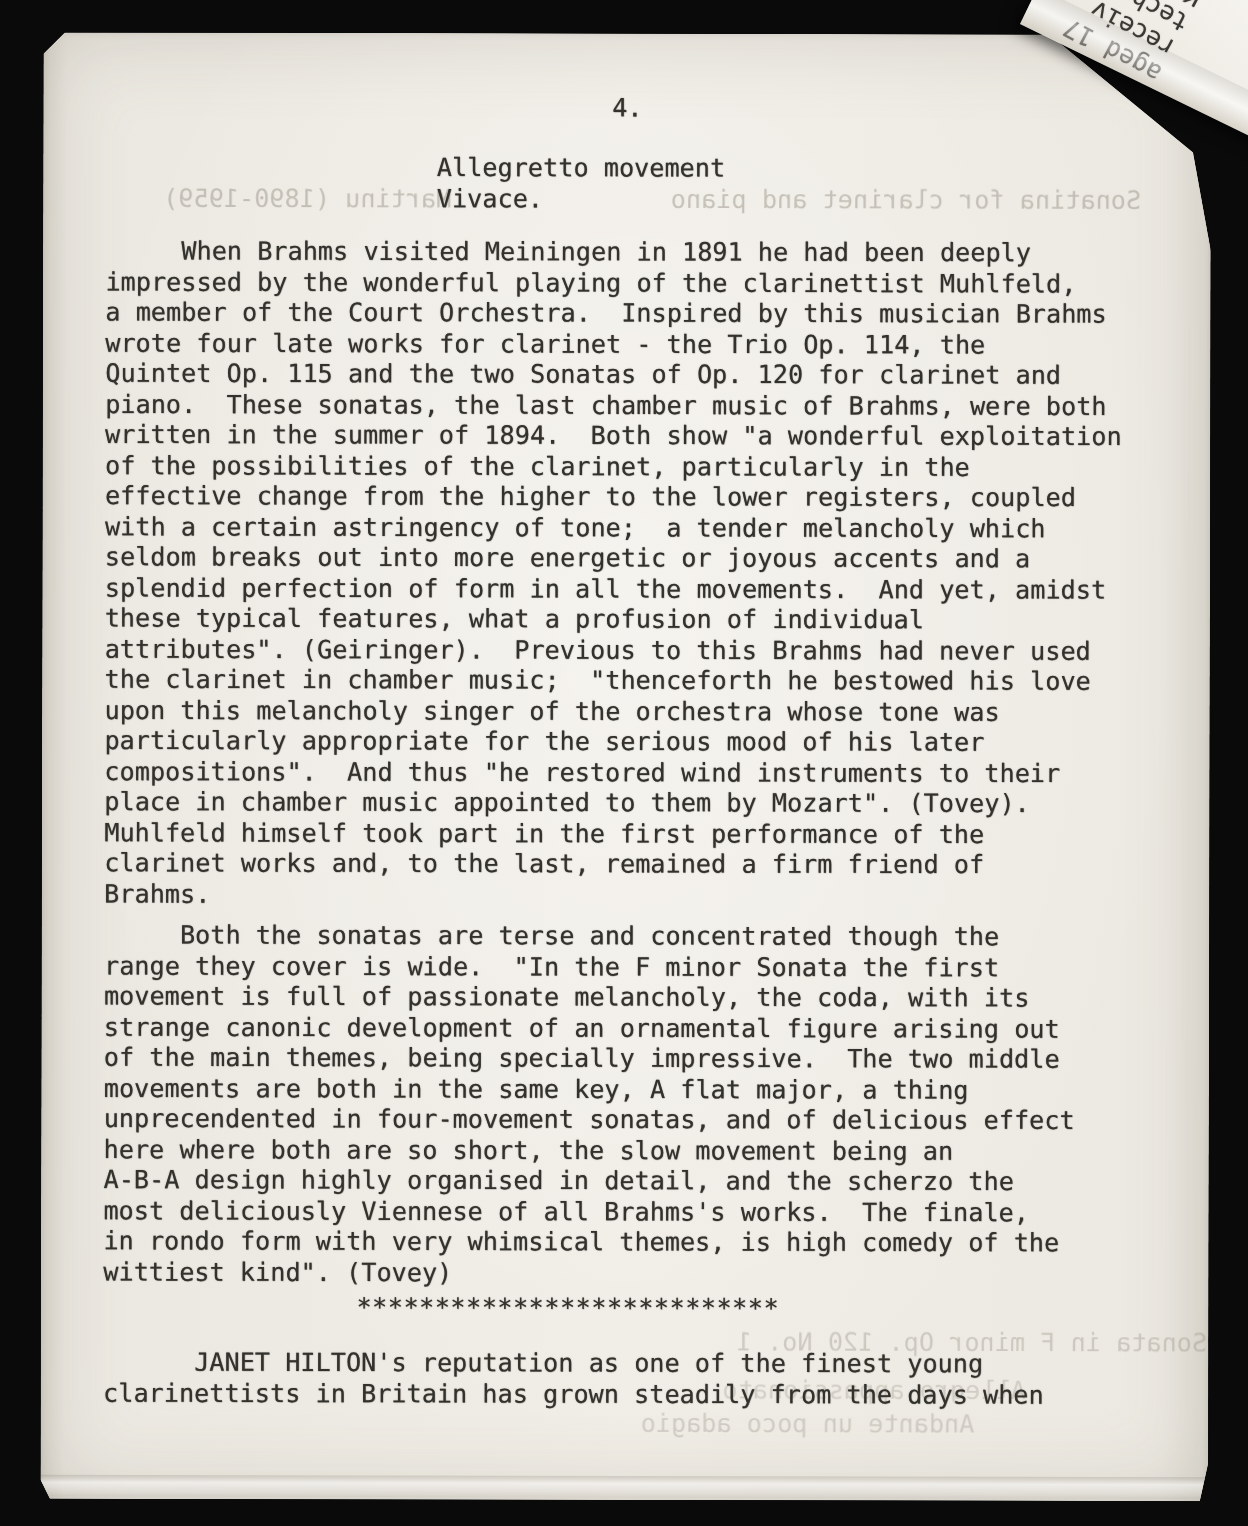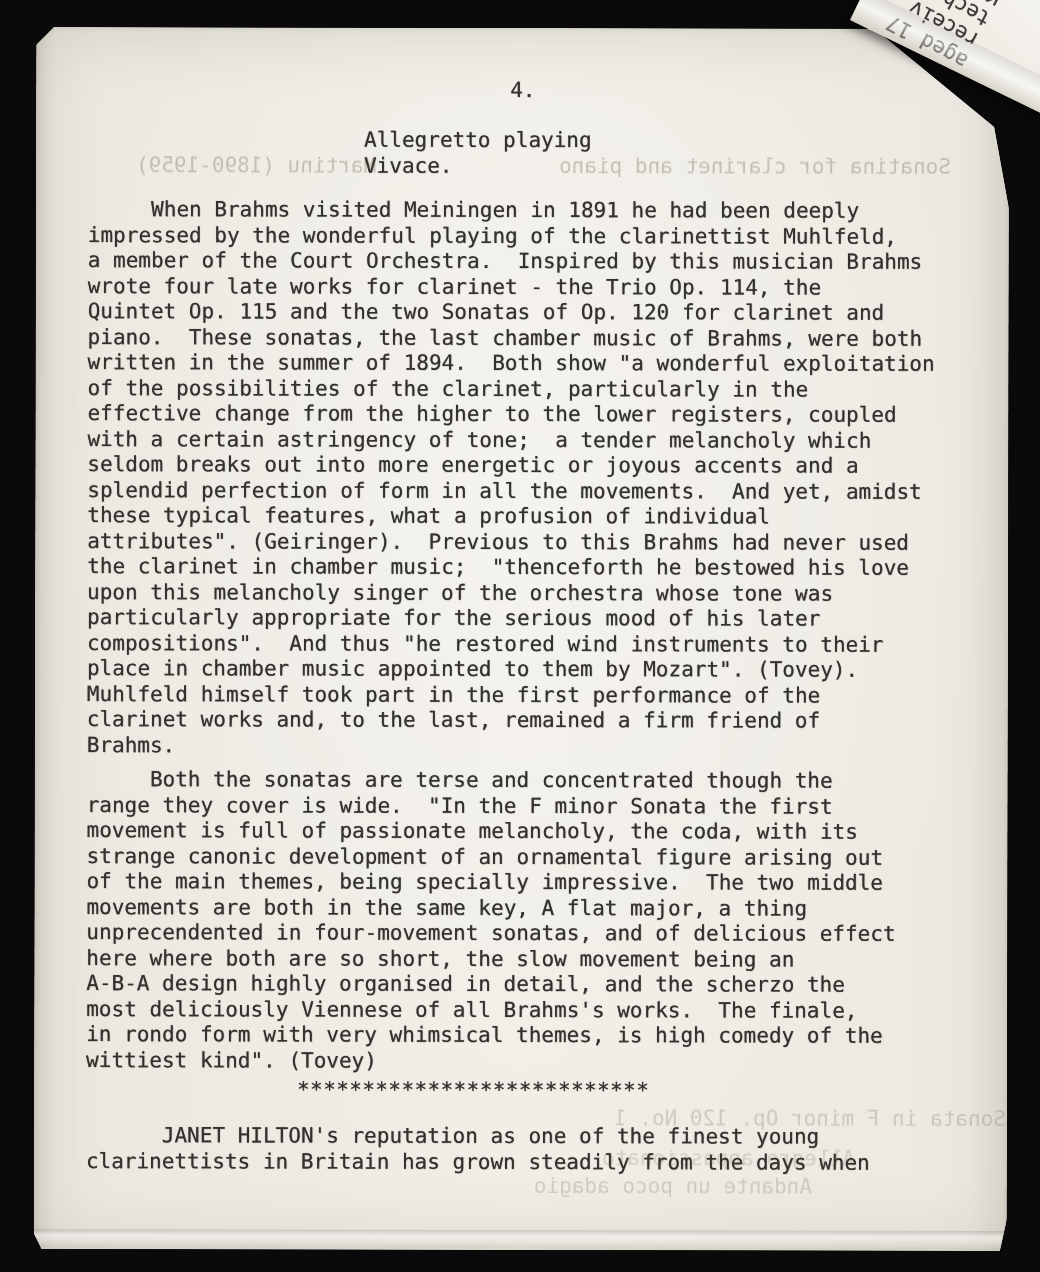--- a/index.html
+++ b/index.html
@@ -107,21 +107,21 @@
     <div class="ghost ghost-header">
       <span>Sonatina for clarinet and piano</span>
       <span>Martinu (1890-1959)</span>
     </div>
     <div class="ghost ghost-sonata">Sonata in F minor Op. 120 No. 1</div>
     <div class="ghost ghost-allegro">Allegro appassionato</div>
     <div class="ghost ghost-andante">Andante un poco adagio</div>
 
     <div class="typed pageno">4.</div>
 
-    <div class="typed heading"><span>Allegretto playing</span>
+    <div class="typed heading"><span>Allegretto movement</span>
 <span>Vivace.</span></div>
 
     <pre class="typed p1">     When Brahms visited Meiningen in 1891 he had been deeply
 impressed by the wonderful playing of the clarinettist Muhlfeld,
 a member of the Court Orchestra.  Inspired by this musician Brahms
 wrote four late works for clarinet - the Trio Op. 114, the
 Quintet Op. 115 and the two Sonatas of Op. 120 for clarinet and
 piano.  These sonatas, the last chamber music of Brahms, were both
 written in the summer of 1894.  Both show "a wonderful exploitation
 of the possibilities of the clarinet, particularly in the

